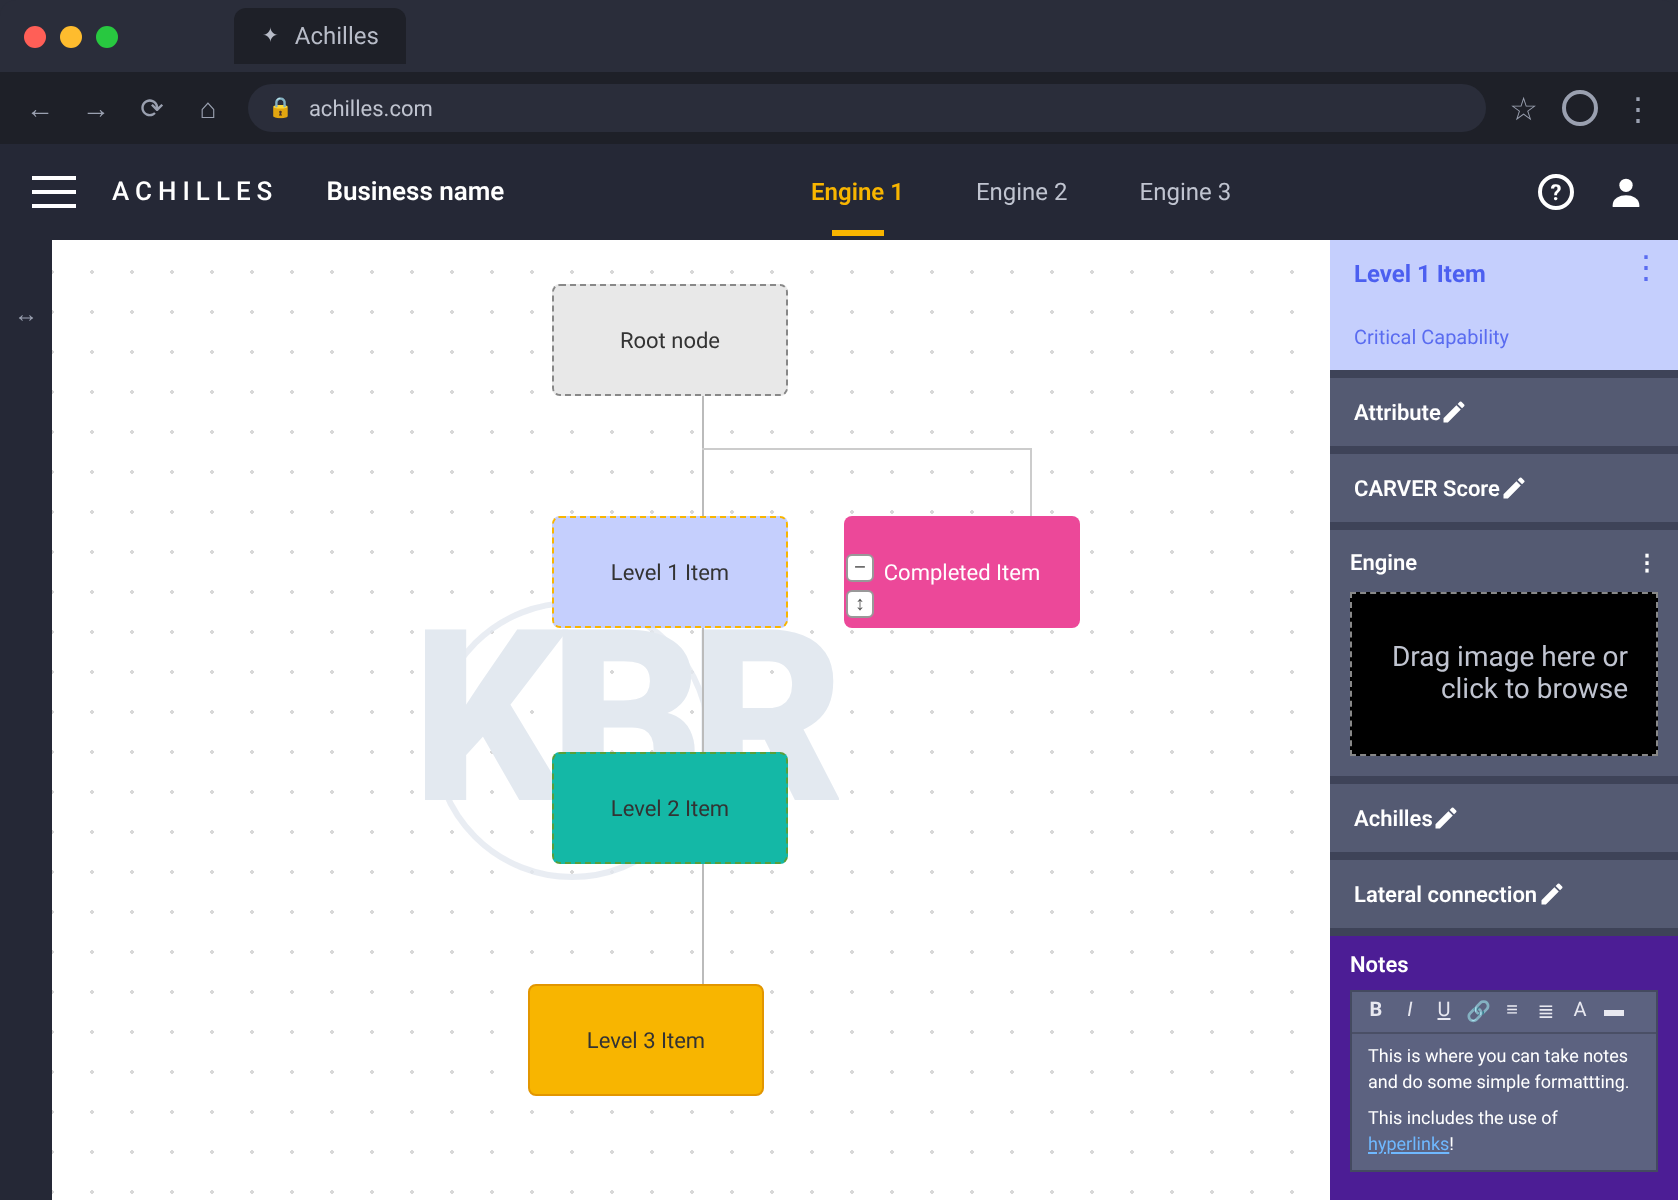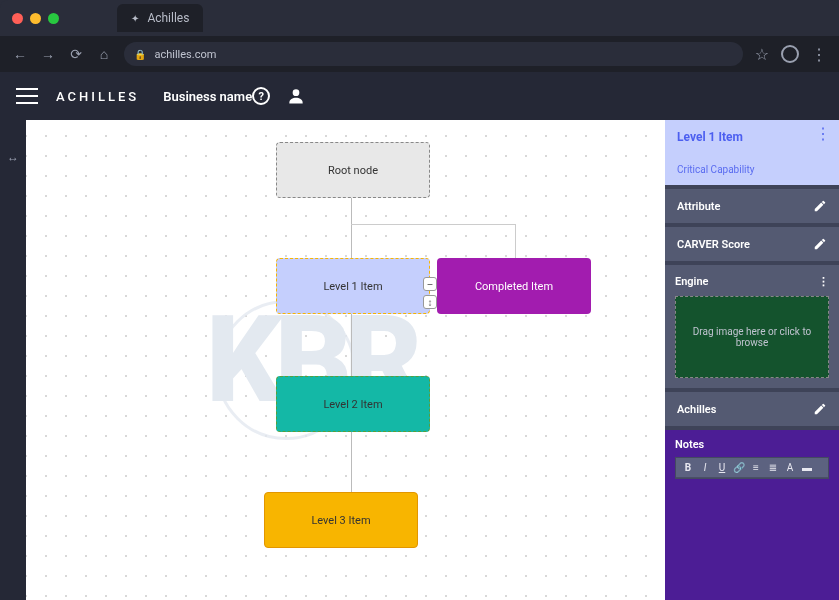--- a/index.html
+++ b/index.html
@@ -36,48 +36,48 @@
 
 
 .main{display:flex;height:480px}
 .sidebar-left{width:26px;background:#252836;display:flex;align-items:flex-start;justify-content:center;padding-top:30px;color:#9aa0b0;font-size:12px}
 .canvas-wrap{flex:1;background:#fff;position:relative;overflow:hidden}
 .dotgrid{position:absolute;inset:0;background-image:radial-gradient(#d8d8d8 1px,transparent 1px);background-size:20px 20px;background-position:10px 6px}
 .watermark{position:absolute;left:180px;top:170px;font-size:120px;font-weight:900;color:#e3e9f0;pointer-events:none;letter-spacing:-8px}
 .watermark-globe{position:absolute;left:190px;top:180px;width:140px;height:140px;border:3px solid #e3e9f0;border-radius:50%;pointer-events:none;opacity:.8}
 
 
-.node{position:absolute;width:154px;height:56px;display:flex;align-items:center;justify-content:center;font-size:11px;color:#333;border-radius:4px}
+.node{position:absolute;width:118px;height:56px;display:flex;align-items:center;justify-content:center;font-size:11px;color:#333;border-radius:4px}
 .node.root{left:250px;top:22px;background:#e8e8e8;border:1.5px dashed #888}
 .node.lvl1{left:250px;top:138px;background:#c5cffd;border:1.5px dashed #f8b500}
-.node.completed{left:411px;top:138px;background:#a21caf;color:#fff;border:none;border-radius:4px}
+.node.completed{left:396px;top:138px;background:#ec4899;color:#fff;border:none;border-radius:4px}
 .node.lvl2{left:250px;top:256px;background:#14b8a6;border:1.5px dashed #5a9e3a}
 .node.lvl3{left:238px;top:372px;background:#f8b500;border:1.5px solid #e29600;color:#333}
 
 .connector{position:absolute;background:#bbb}
 .conn-v1{left:325px;top:78px;width:1px;height:60px}
 .conn-v2{left:325px;top:194px;width:1px;height:62px}
 .conn-v3{left:325px;top:312px;width:1px;height:60px}
 .conn-box{position:absolute;left:325px;top:104px;width:165px;height:34px;border:1px solid #ccc;border-left:none;border-bottom:none}
 
 .handle{position:absolute;width:14px;height:14px;background:#fff;border:1px solid #999;border-radius:3px;font-size:10px;display:flex;align-items:center;justify-content:center;color:#555}
 .handle.h1{left:397px;top:157px}
 .handle.h2{left:397px;top:175px}
 
 
 .panel{width:174px;background:#3e4358;display:flex;flex-direction:column;gap:4px;overflow-y:auto}
 .panel-header{background:#c5cffd;padding:10px 12px;position:relative}
 .panel-title{color:#4c5ff0;font-weight:700;font-size:12px}
 .panel-sub{color:#5a6cf0;font-size:10px;margin-top:20px}
 .panel-menu{position:absolute;right:8px;top:12px;color:#5a6cf0;font-size:16px;cursor:pointer;line-height:0.3}
-.panel-row{background:#545a72;padding:10px 12px;display:flex;justify-content:space-between;align-items:center;color:#fff;font-size:11px;font-weight:600}
+.panel-row{background:#545a72;padding:10px 12px;display:flex;justify-content:flex-start;align-items:center;color:#fff;font-size:11px;font-weight:600}
 .panel-row .edit{cursor:pointer}
 .image-section{background:#545a72;padding:10px}
 .image-head{display:flex;justify-content:space-between;color:#fff;font-size:11px;font-weight:600;margin-bottom:8px}
-.dropzone{border:1.5px dashed #888;height:82px;display:flex;align-items:center;justify-content:center;text-align:center;color:#c0c4d0;font-size:10px;padding:0 14px;background:#14532d}
+.dropzone{border:1.5px dashed #888;height:82px;display:flex;align-items:center;justify-content:center;text-align:right;color:#c0c4d0;font-size:14px;padding:0 14px;background:#000000}
 .notes-section{background:#4c1d95;padding:8px 10px 21px;flex:1}
 .notes-head{color:#fff;font-size:11px;font-weight:600;margin-bottom:6px}
 .notes-box{background:#5c6280;border:1px solid #444a60;font-size:9px;color:#fff}
 .toolbar{display:flex;gap:5px;padding:4px 6px;border-bottom:1px solid #4a4f66;font-size:10px;color:#e8e8f0}
 .toolbar span{cursor:pointer;width:12px;text-align:center}
 .notes-content{padding:6px 8px;line-height:1.4}
 .notes-content a{color:#6fb8ff}
 
 .pencil{width:14px;height:14px}
 </style>
@@ -114,20 +114,25 @@
 </div>
 
 <div class="app-header">
   <div class="hamburger">
       <span></span>
       <span></span>
       <span></span>
     </div>
   <div class="logo">ACHILLES</div>
   <div class="bizname">Business name</div>
+  <div class="tabs-center">
+    <div class="eng-tab active">Engine 1</div>
+    <div class="eng-tab">Engine 2</div>
+    <div class="eng-tab">Engine 3</div>
+  </div>
   <div class="header-right">
     <div class="help-icon">?</div>
     <svg class="user-icon" viewBox="0 0 24 24" fill="#fff">
         <circle cx="12" cy="8" r="4"></circle>
         <path d="M4 20c0-4 4-6 8-6s8 2 8 6v1H4z"></path>
       </svg>
   </div>
 </div>
 
 <div class="main">
@@ -184,30 +189,42 @@
       <div class="dropzone">Drag image here or click to browse</div>
     </div>
 
     <div class="panel-row">
       <span>Achilles</span>
       <svg class="pencil edit" viewBox="0 0 24 24" fill="#fff">
           <path d="M3 17.25V21h3.75L17.81 9.94l-3.75-3.75L3 17.25zM20.71 7.04a1 1 0 000-1.41l-2.34-2.34a1 1 0 00-1.41 0l-1.83 1.83 3.75 3.75 1.83-1.83z"></path>
         </svg>
     </div>
 
+    <div class="panel-row">
+      <span>Lateral connection</span>
+      <svg class="pencil edit" viewBox="0 0 24 24" fill="#fff">
+          <path d="M3 17.25V21h3.75L17.81 9.94l-3.75-3.75L3 17.25zM20.71 7.04a1 1 0 000-1.41l-2.34-2.34a1 1 0 00-1.41 0l-1.83 1.83 3.75 3.75 1.83-1.83z"></path>
+        </svg>
+    </div>
 
     <div class="notes-section">
       <div class="notes-head">Notes</div>
       <div class="notes-box">
         <div class="toolbar">
           <span><b>B</b></span>
           <span><i>I</i></span>
           <span><u>U</u></span>
           <span>🔗</span>
           <span>≡</span>
           <span>≣</span>
           <span>A</span>
           <span>▬</span>
         </div>
+        <div class="notes-content">
+          <div>This is where you can take notes and do some simple formattting.</div>
+          <div style="margin-top:6px">
+            <span>This includes the use of </span><a href="#">hyperlinks</a><span>!</span>
+          </div>
+        </div>
       </div>
     </div>
   </div>
 </div>
 
 </body></html>

